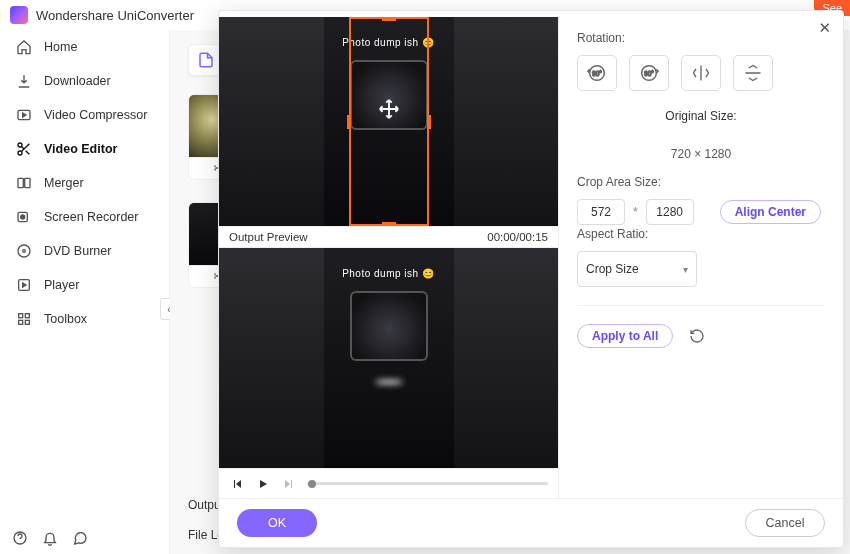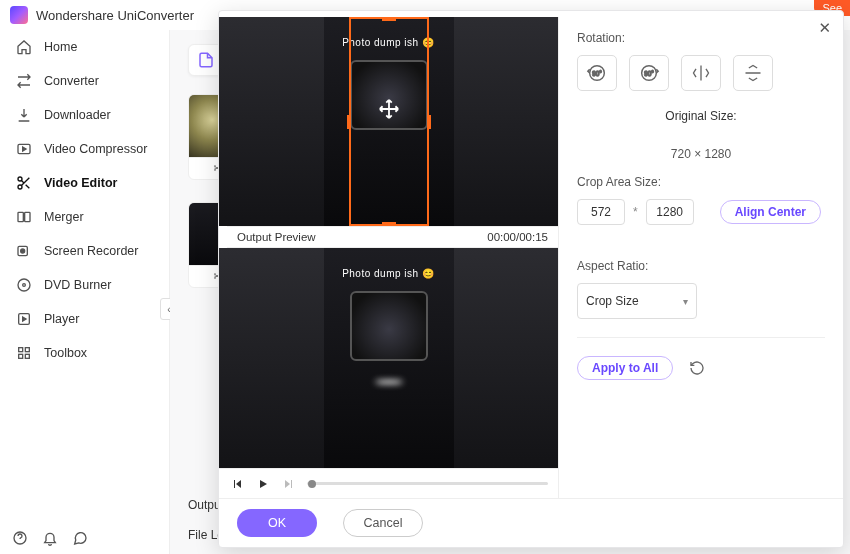--- a/index.html
+++ b/index.html
@@ -44,45 +44,45 @@
 .vid-inner { position: absolute; left: 50%; top: 0; bottom: 0; width: 130px; transform: translateX(-50%); background: linear-gradient(#1d1d22,#09090b); display: flex; flex-direction: column; align-items: center; }
 .vid-cap { color: #fff; font-size: 10px; margin-top: 20px; letter-spacing: .5px; }
 .tv { margin-top: 12px; width: 78px; height: 70px; border: 2px solid #555; border-radius: 6px; background: radial-gradient(circle at 50% 55%,#3a3a45 0%,#111 80%); }
 .crop-rect { position: absolute; left: 50%; top: 0; bottom: 0; width: 80px; transform: translateX(-50%); border: 2px solid #ff6a1a; }
 .crop-handle { position: absolute; width: 14px; height: 4px; background: #ff6a1a; }
 .ch-t { top: -2px; left: 50%; transform: translateX(-50%); }
 .ch-b { bottom: -2px; left: 50%; transform: translateX(-50%); }
 .ch-l { left: -4px; top: 50%; width: 4px; height: 14px; transform: translateY(-50%); }
 .ch-r { right: -4px; top: 50%; width: 4px; height: 14px; transform: translateY(-50%); }
 .move-icon { position: absolute; left: 50%; top: 44%; transform: translate(-50%,-50%); color: #fff; }
-.preview-bar { display: flex; justify-content: space-between; align-items: center; padding: 4px 10px; font-size: 11.5px; color: #333; background: #fff; border-top: 1px solid #eee; border-bottom: 1px solid #eee; margin-left: 8px; }
+.preview-bar { display: flex; justify-content: space-between; align-items: center; padding: 4px 10px; font-size: 11.5px; color: #333; background: #fff; border-top: 1px solid #eee; border-bottom: 1px solid #eee; }
 .glow { position: absolute; left: 50%; top: 60%; width: 28px; height: 4px; background: #fff; border-radius: 50%; filter: blur(3px); transform: translateX(-50%); }
 
 .controls { display: flex; align-items: center; gap: 10px; padding: 6px 10px; border-top: 1px solid #eee; height: 30px; }
 .ctrl-btn { width: 16px; height: 16px; display: flex; align-items: center; justify-content: center; color: #333; cursor: pointer; }
 .ctrl-btn.dis { color: #bbb; }
 .slider { flex: 1; height: 3px; background: #ddd; border-radius: 2px; position: relative; cursor: pointer; }
 .slider-knob { position: absolute; left: 2%; top: 50%; width: 8px; height: 8px; background: #888; border-radius: 50%; transform: translate(-50%,-50%); }
 
 .settings-col { flex: 1; padding: 14px 18px 0; font-size: 12px; color: #333; }
 .section-title { color: #555; margin-bottom: 10px; font-size: 12px; }
 .rot-row { display: flex; gap: 12px; margin-bottom: 18px; }
 .rot-btn { width: 40px; height: 36px; border: 1px solid #ddd; border-radius: 5px; display: flex; align-items: center; justify-content: center; cursor: pointer; color: #666; background: #fff; }
 .kv { display: flex; align-items: center; gap: 24px; margin-bottom: 14px; flex-direction: column; }
 .kv .val { color: #555; }
-.size-row { display: flex; align-items: center; gap: 8px; margin-bottom: 34px; }
+.size-row { display: flex; align-items: center; gap: 8px; margin-bottom: 2px; }
 .num-input { width: 48px; height: 26px; border: 1px solid #ddd; border-radius: 4px; text-align: center; font-size: 12px; color: #333; background: #fff; }
 .star { color: #888; font-size: 12px; }
 .pill-btn { border: 1px solid #c9b6ff; color: #6948ff; background: #fff; padding: 4px 14px; border-radius: 13px; font-size: 12px; cursor: pointer; font-weight: bold; }
 .select { width: 120px; height: 36px; border: 1px solid #ddd; border-radius: 4px; padding: 0 8px; font-size: 12px; color: #333; background: #fff; display: flex; align-items: center; justify-content: space-between; cursor: pointer; }
 .sep { height: 1px; background: #eee; margin: 18px 0; }
 .apply-row { display: flex; align-items: center; gap: 16px; }
 .reset-ic { color: #666; cursor: pointer; }
 
-.modal-foot { display: flex; justify-content: flex-start; gap: 26px; padding: 10px 18px; border-top: 1px solid #eee; }
+.modal-foot { display: flex; justify-content: space-between; gap: 26px; padding: 10px 18px; border-top: 1px solid #eee; }
 .btn { width: 80px; height: 28px; border-radius: 14px; font-size: 12.5px; cursor: pointer; display: flex; align-items: center; justify-content: center; }
 .btn-primary { background: #8567ff; color: #fff; border: none; }
 .btn-secondary { background: #fff; color: #555; border: 1px solid #ccc; }
 
 svg { display: block; }
 </style>
 </head>
 <body>
 
 <div class="titlebar">
@@ -92,28 +92,20 @@
 </div>
 
 <div class="sidebar">
   <div class="sidebar-item">
     <span class="ic">
         <svg width="16" height="16" viewBox="0 0 24 24" fill="none" stroke="currentColor" stroke-width="2">
           <path d="M3 11l9-8 9 8v10a1 1 0 0 1-1 1h-5v-6h-6v6H4a1 1 0 0 1-1-1z"></path>
         </svg>
       </span>
     <span>Home</span>
-  </div>
-  <div class="sidebar-item">
-    <span class="ic">
-        <svg width="16" height="16" viewBox="0 0 24 24" fill="none" stroke="currentColor" stroke-width="2">
-          <path d="M17 2l4 4-4 4M3 6h18M7 22l-4-4 4-4M21 18H3"></path>
-        </svg>
-      </span>
-    <span>Converter</span>
   </div>
   <div class="sidebar-item">
     <span class="ic">
         <svg width="16" height="16" viewBox="0 0 24 24" fill="none" stroke="currentColor" stroke-width="2">
           <path d="M12 3v12m0 0l-4-4m4 4l4-4M4 21h16"></path>
         </svg>
       </span>
     <span>Downloader</span>
   </div>
   <div class="sidebar-item">

